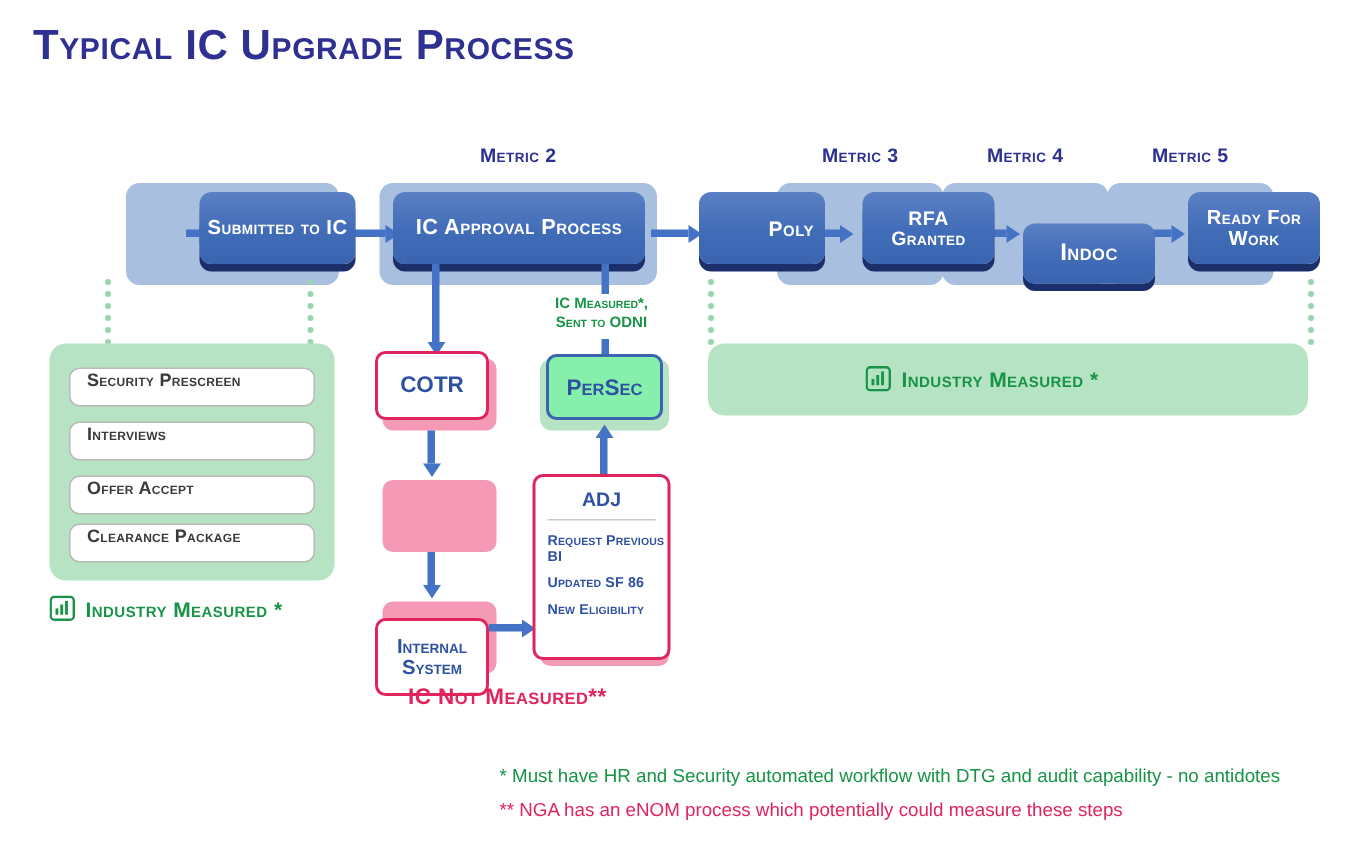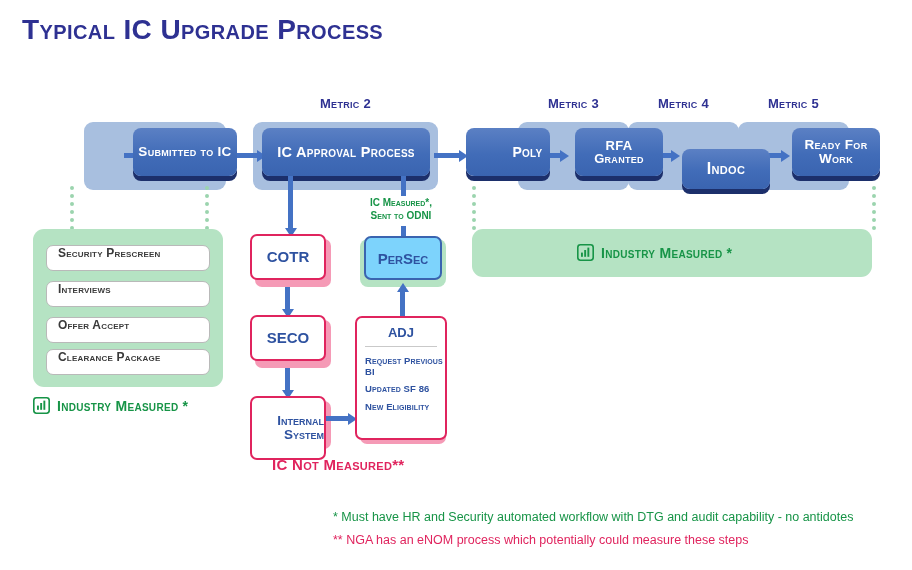--- a/index.html
+++ b/index.html
@@ -191,21 +191,21 @@
     line-height: 1.05;
   }
   .pink-shadow {
     position: absolute;
     background: #f59ab6;
     border-radius: 7px;
   }
 
   .blue-box {
     position: absolute;
-    background: #7dd3fc;
+    background: #86efac;
     border: 2px solid #3a64b0;
     border-radius: 7px;
     box-sizing: border-box;
     display: flex;
     align-items: center;
     justify-content: center;
     color: #2e52a0;
     font-weight: bold;
     font-variant: small-caps;
   }
@@ -376,28 +376,25 @@
   <div class="v-arrow down" style="left:288px; top:176px; height:52px;"></div>
 
   <div class="pink-shadow" style="left:255px; top:239px; width:76px; height:48px;"></div>
   <div class="pink-box" style="left:250px; top:234px; width:76px; height:46px; font-size:15px;">
     <span>COTR</span>
   </div>
 
   <div class="v-arrow down" style="left:285px; top:287px; height:22px;"></div>
 
   <div class="pink-shadow" style="left:255px; top:320px; width:76px; height:48px;"></div>
-  <div class="pink-box" style="left:250px; top:315px; width:76px; height:46px; font-size:15px;">
-    <span>SECO</span>
-  </div>
 
   <div class="v-arrow down" style="left:285px; top:368px; height:22px;"></div>
 
   <div class="pink-shadow" style="left:255px; top:401px; width:76px; height:48px;"></div>
-  <div class="pink-box" style="left:250px; top:396px; width:76px; height:64px; font-size:13.5px;text-align:right;">
+  <div class="pink-box" style="left:250px; top:412px; width:76px; height:52px; font-size:13.5px;">
     <span>Internal System</span>
   </div>
 
   <div class="h-arrow" style="left:326px; top:416px; width:22px;"></div>
 
   <div class="v-line-plain" style="left:401px; top:176px; height:20px;"></div>
 
   <div id="ic-measured-odni" style="left:330px; top:197px; width:142px;">
     <div>IC Measured*,</div>
     <div>Sent to ODNI</div>

